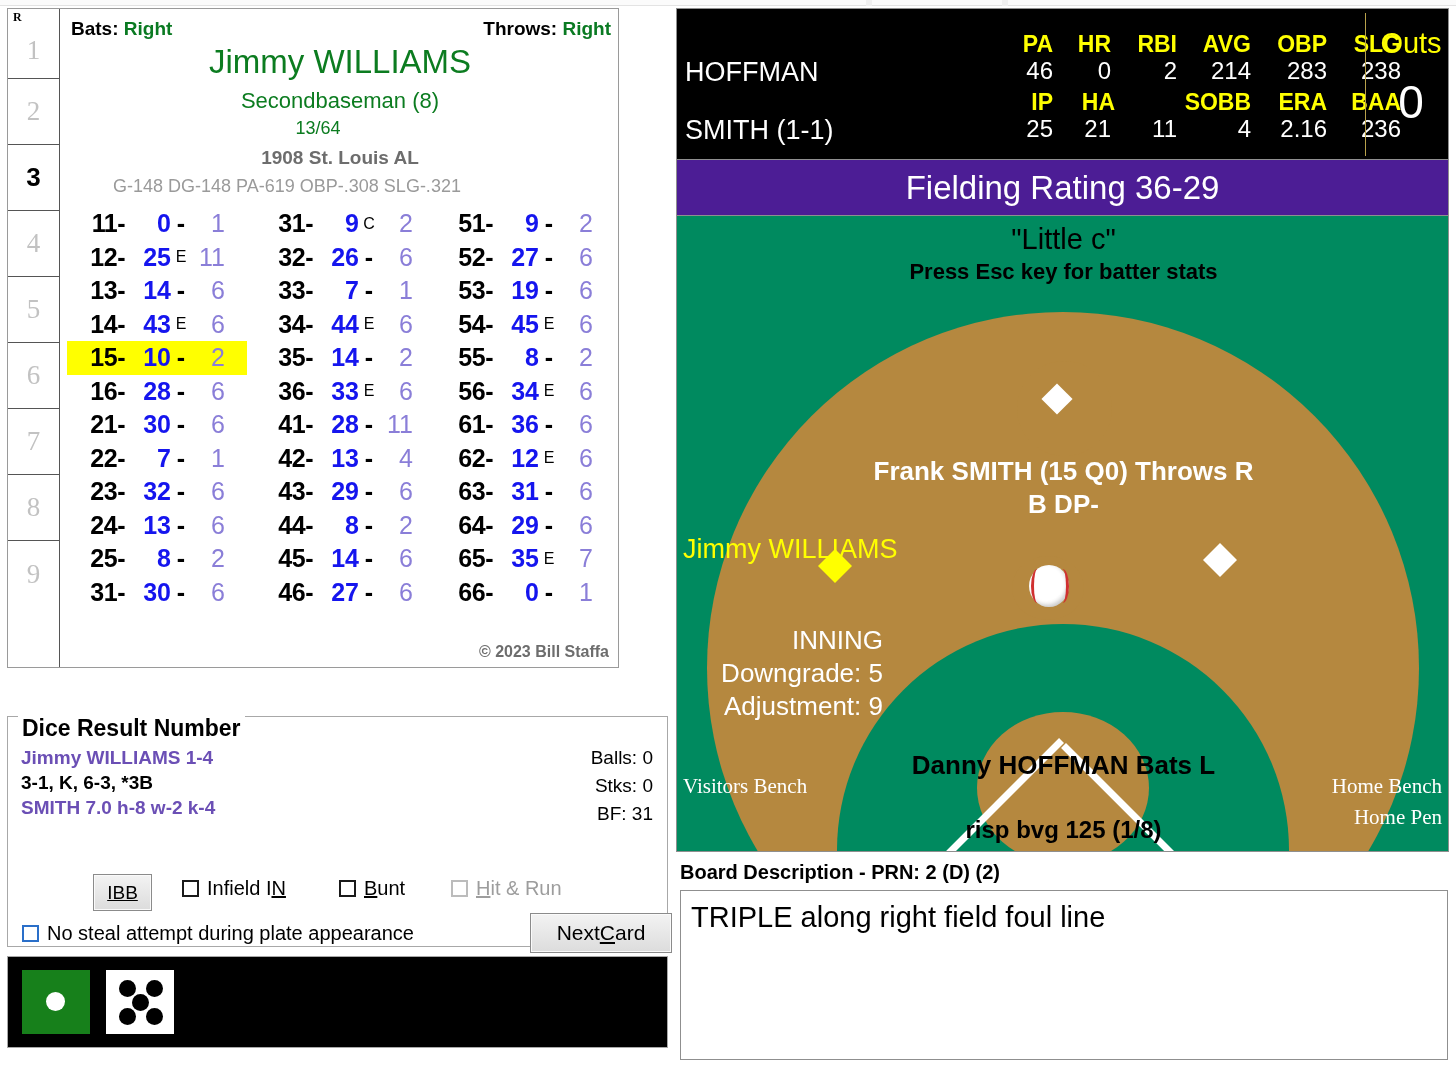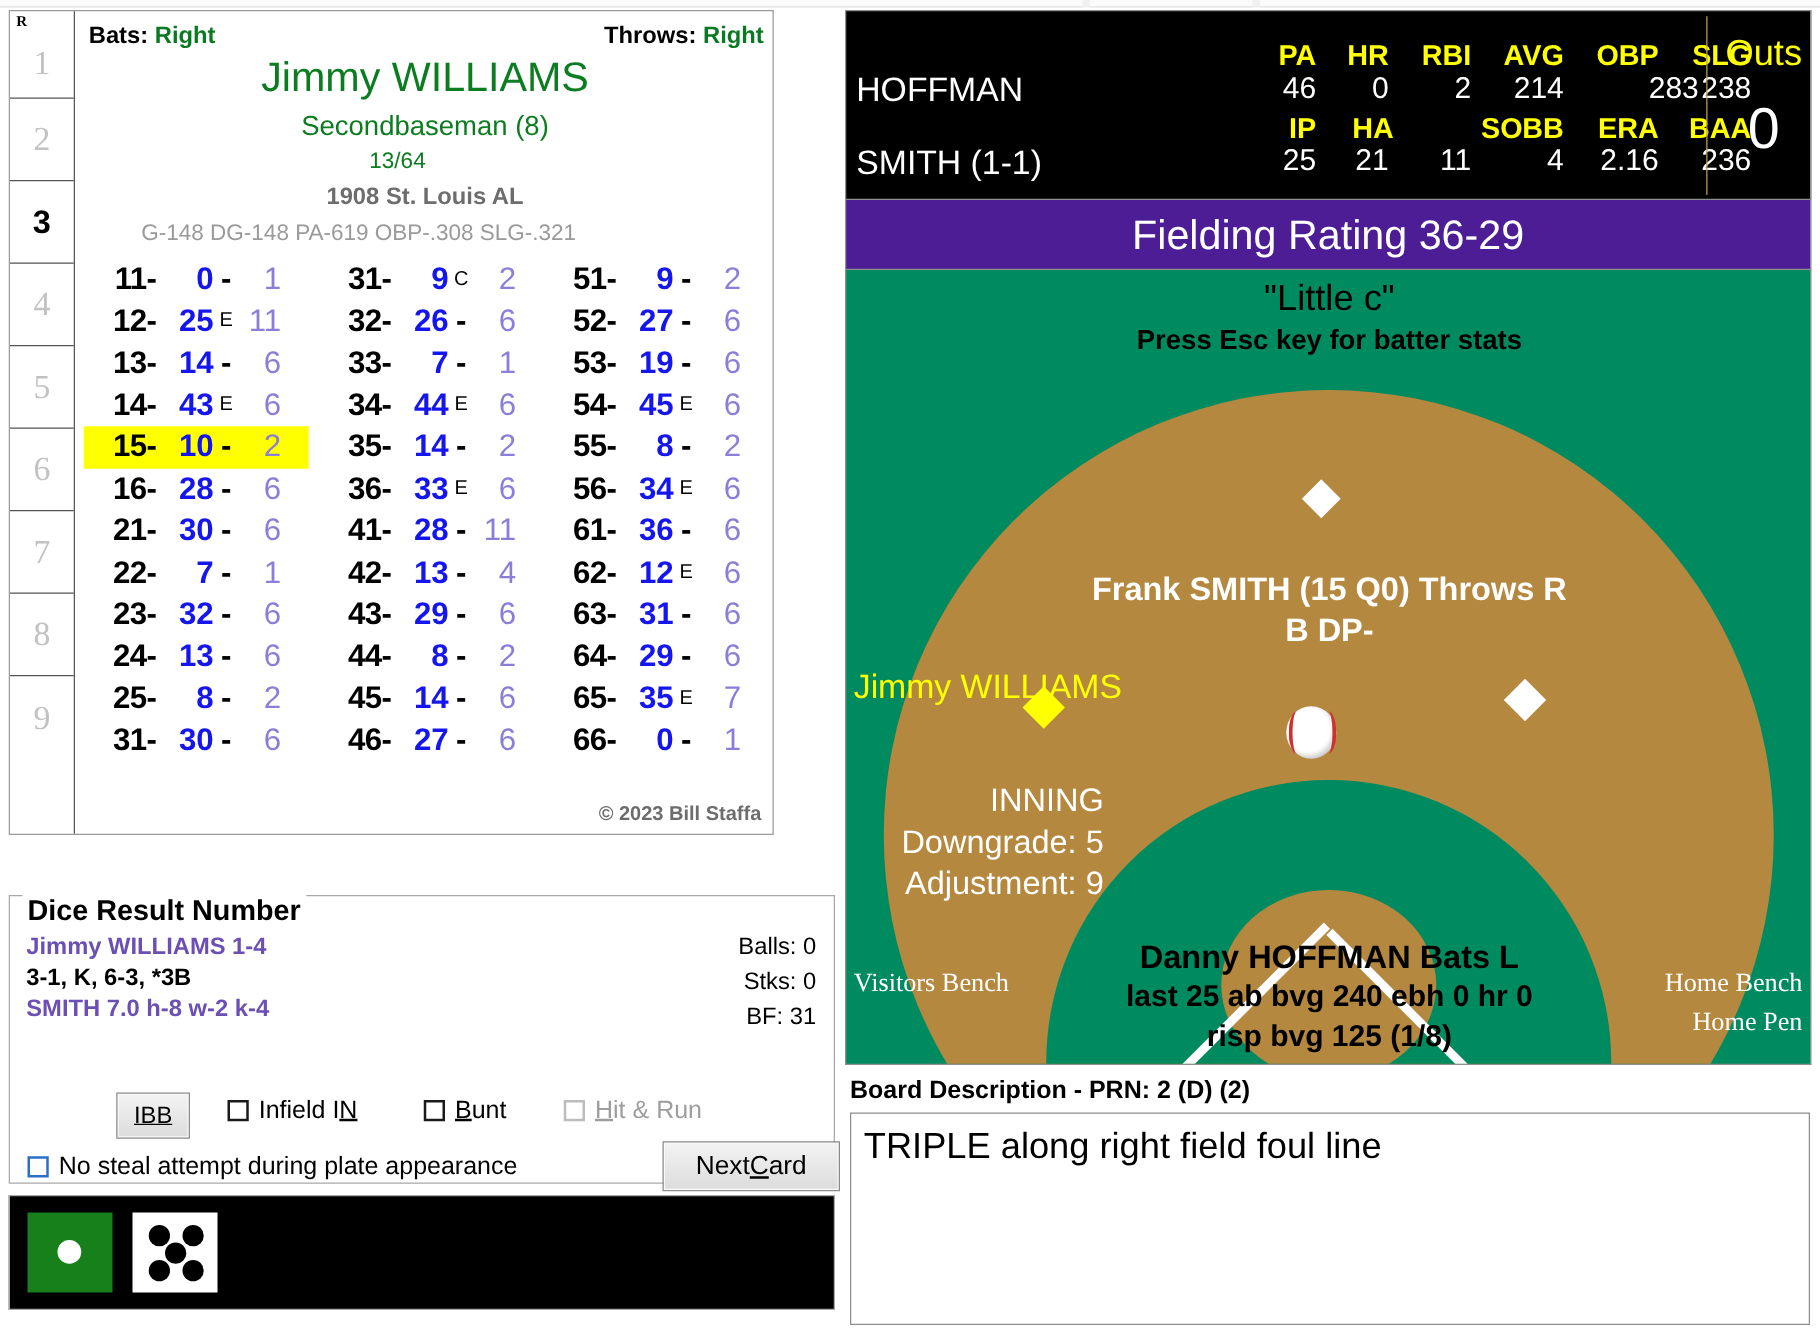--- a/index.html
+++ b/index.html
@@ -486,21 +486,21 @@
   <div id="sb-stats">
       <div class="sb-hdr" style="left: 306px; top: 22px; width: 70px;">PA</div>
       <div class="sb-val" style="left: 306px; top: 48px; width: 70px;">46</div>
       <div class="sb-hdr" style="left: 364px; top: 22px; width: 70px;">HR</div>
       <div class="sb-val" style="left: 364px; top: 48px; width: 70px;">0</div>
       <div class="sb-hdr" style="left: 430px; top: 22px; width: 70px;">RBI</div>
       <div class="sb-val" style="left: 430px; top: 48px; width: 70px;">2</div>
       <div class="sb-hdr" style="left: 504px; top: 22px; width: 70px;">AVG</div>
       <div class="sb-val" style="left: 504px; top: 48px; width: 70px;">214</div>
       <div class="sb-hdr" style="left: 580px; top: 22px; width: 70px;">OBP</div>
-      <div class="sb-val" style="left: 612px; top: 48px; width: 70px;">283</div>
+      <div class="sb-val" style="left: 580px; top: 48px; width: 70px;">283</div>
       <div class="sb-hdr" style="left: 654px; top: 22px; width: 70px;">SLG</div>
       <div class="sb-val" style="left: 654px; top: 48px; width: 70px;">238</div>
       <div class="sb-hdr" style="left: 306px; top: 80px; width: 70px;">IP</div>
       <div class="sb-val" style="left: 306px; top: 106px; width: 70px;">25</div>
       <div class="sb-hdr" style="left: 368px; top: 80px; width: 70px;">HA</div>
       <div class="sb-val" style="left: 364px; top: 106px; width: 70px;">21</div>
       <div class="sb-hdr" style="left: 430px; top: 80px; width: 70px; margin-left: 41px;">SO</div>
       <div class="sb-val" style="left: 430px; top: 106px; width: 70px;">11</div>
       <div class="sb-hdr" style="left: 504px; top: 80px; width: 70px;">BB</div>
       <div class="sb-val" style="left: 504px; top: 106px; width: 70px;">4</div>
@@ -538,21 +538,20 @@
   <div class="f-txt" id="esc-hint">Press Esc key for batter stats</div>
   <div class="f-txt" id="pitcher-line">Frank SMITH (15 Q0) Throws R</div>
   <div class="f-txt" id="pitcher-line2">B DP-</div>
   <div class="f-txt" id="runner-name">Jimmy WILLIAMS</div>
   <div class="f-txt" id="inning-block">
     <div>INNING</div>
     <div>Downgrade: 5</div>
     <div>Adjustment: 9</div>
   </div>
   <div class="f-txt" id="batter-line">Danny HOFFMAN Bats L</div>
-  <div class="f-txt" id="batter-line2">last 25 ab bvg 240 ebh 0 hr 0</div>
   <div class="f-txt" id="batter-line3">risp bvg 125 (1/8)</div>
   <div class="f-txt" id="vis-bench">Visitors Bench</div>
   <div class="f-txt" id="vis-pen">Visitors Pen</div>
   <div class="f-txt" id="home-bench">Home Bench</div>
   <div class="f-txt" id="home-pen">Home Pen</div>
 </div>
 
 <div id="boarddesc-title">Board Description - PRN: 2 (D) (2)</div>
 <div id="boarddesc-box">
   <div id="boarddesc-text">TRIPLE along right field foul line</div>

